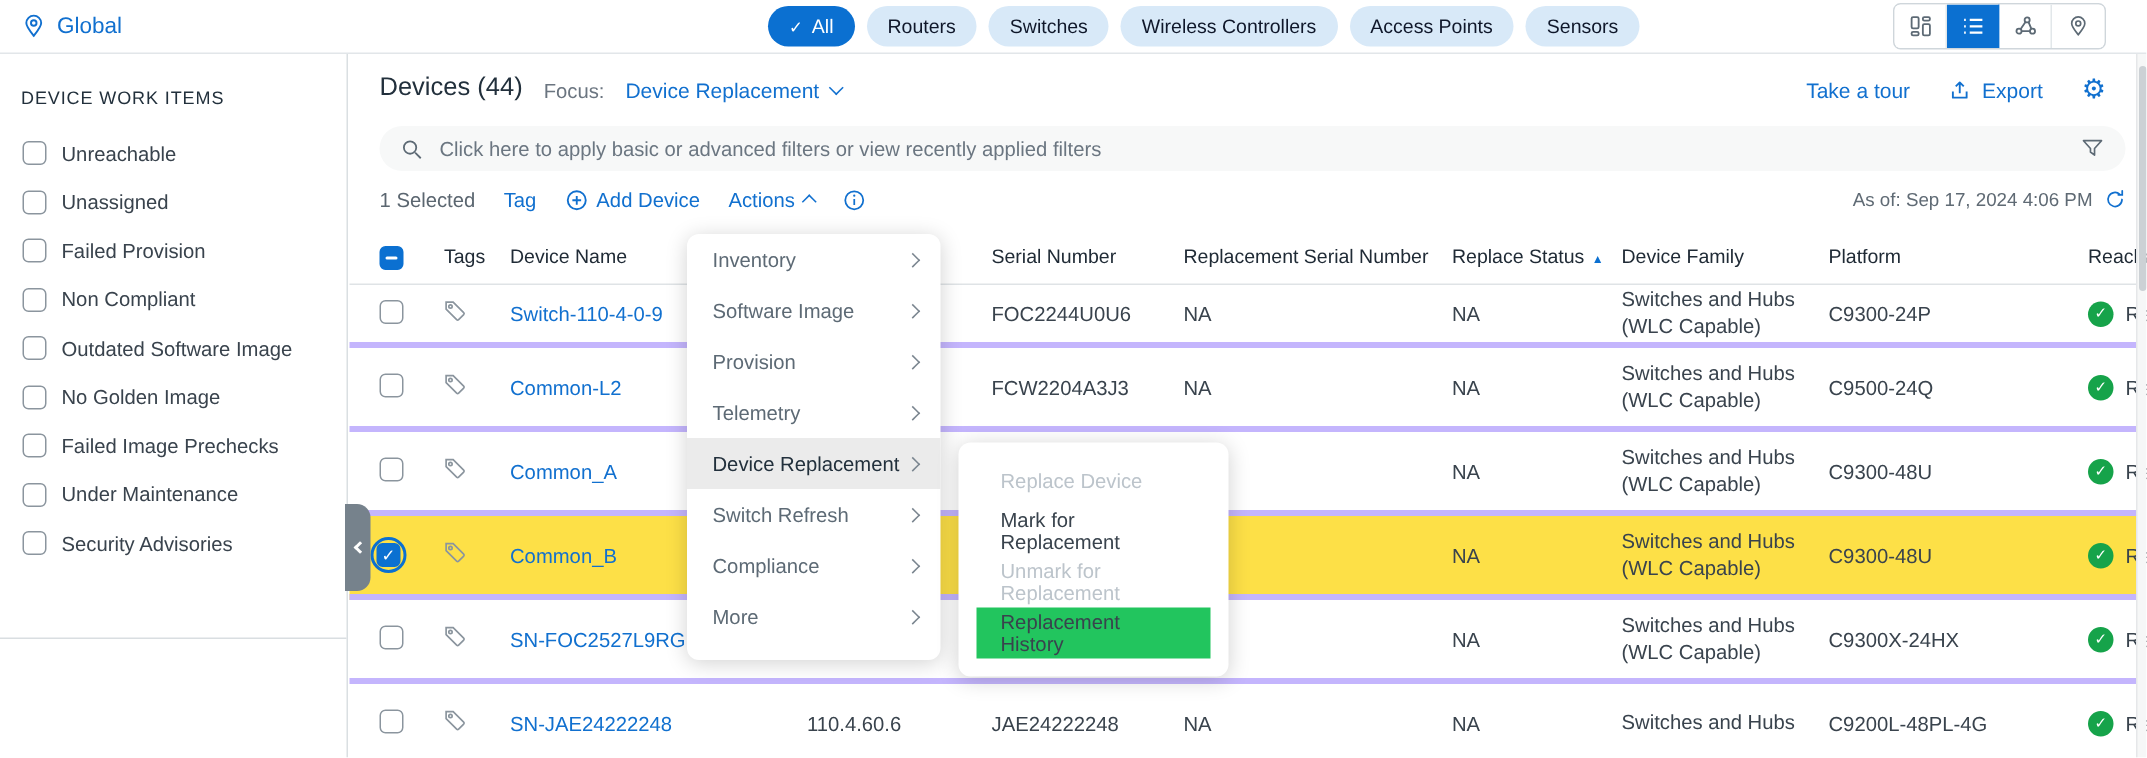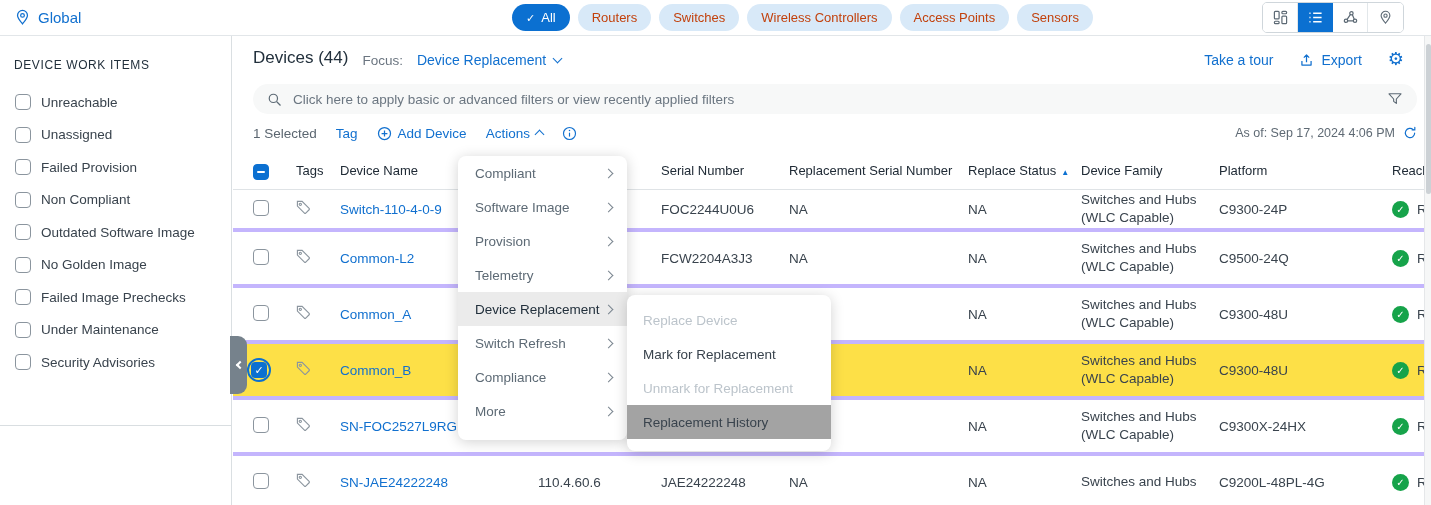--- a/index.html
+++ b/index.html
@@ -4,21 +4,21 @@
 <style>
   *{margin:0;padding:0;box-sizing:border-box}
   html,body{width:1431px;height:505px}
   body{position:relative;overflow:hidden;background:#fff;color:#22303c;
        font-family:"Liberation Sans","DejaVu Sans",sans-serif;font-size:13px}
 
   
   .topbar{position:absolute;left:0;top:0;right:0;height:36px;background:#fff;border-bottom:1px solid #e2e6e9;z-index:20}
   .global{position:absolute;left:14px;top:0;height:35px;display:flex;align-items:center;gap:7px;color:#1170cf;font-size:15px;cursor:pointer}
   .pills{position:absolute;left:512px;top:4px;display:flex;gap:8px}
-  .pill{height:27px;border:none;border-radius:14px;padding:0 14px;background:#d8e9f8;color:#c2410c;font-size:13px;font-family:inherit;display:flex;align-items:center;gap:6px;cursor:pointer;white-space:nowrap}
+  .pill{height:27px;border:none;border-radius:14px;padding:0 14px;background:#d8e9f8;color:#0f172a;font-size:13px;font-family:inherit;display:flex;align-items:center;gap:6px;cursor:pointer;white-space:nowrap}
   .pill.active{background:#0b70d1;color:#fff}
   .pcheck::after{content:"✓";font-size:11px}
   .segctrl{position:absolute;right:27px;top:2px;height:31px;display:flex;border:1px solid #cfd6db;border-radius:5px;overflow:hidden;background:#fff}
   .segbtn{width:35px;display:flex;align-items:center;justify-content:center;border-right:1px solid #e2e7ea;background:#fff;cursor:pointer}
   .segbtn:last-child{border-right:none}
   .segbtn.active{background:#0b70d1;border-color:#0b70d1}
 
   
   .sidebar{position:absolute;left:0;top:36px;bottom:0;width:232px;background:#fff;border-right:1px solid #dadfe2}
   .sb-title{margin:22px 0 0 14px;font-size:12px;font-weight:normal;letter-spacing:.6px;color:#22303c}
@@ -69,24 +69,24 @@
   .c-reach{overflow:visible;display:flex;align-items:center;gap:8px}
   .gdot{width:17px;height:17px;border-radius:50%;background:#16a34a;color:#fff;display:inline-flex;align-items:center;justify-content:center;flex:none}
   .gdot::after{content:"✓";font-size:10px}
   .sort{color:#0b70d1;font-size:8px;margin-left:5px}
   .sort::after{content:"▲"}
 
   
   .menu{position:absolute;left:225px;top:120px;width:169px;background:#fff;border-radius:8px;box-shadow:0 2px 14px rgba(0,0,0,.18);padding:0 0 12px;z-index:30}
   .mi{height:34px;display:flex;align-items:center;justify-content:space-between;padding:0 15px 0 17px;font-size:13.5px;color:#5d6a75;cursor:pointer}
   .mi.hl{background:#ebebeb;color:#22303c}
-  .submenu{position:absolute;left:394px;top:259px;width:204px;background:#fff;border-radius:8px;box-shadow:0 2px 14px rgba(0,0,0,.18);padding:8px 0 12px;z-index:31}
+  .submenu{position:absolute;left:406px;top:259px;width:180px;background:#fff;border-radius:8px;box-shadow:0 2px 14px rgba(0,0,0,.18);padding:8px 12px 12px;z-index:31}
   .smi{height:34px;display:flex;align-items:center;padding:0 16px;font-size:13.5px;color:#39434d;cursor:pointer}
   .smi.disabled{color:#bcc4cb;cursor:default}
-  .smi.hl{background:#a3a3a3}
+  .smi.hl{background:#22c55e}
 
   
   .chev{width:7px;height:7px;border-right:1.5px solid currentColor;border-bottom:1.5px solid currentColor;display:inline-block;flex:none}
   .chev.r{transform:rotate(-45deg)}
   .chev.d{transform:rotate(45deg);margin-top:-3px}
   .chev.u{transform:rotate(-135deg);margin-top:3px}
   .chev.l{transform:rotate(135deg)}
   .mchev{color:#7a858f}
   .hchev{width:6px;height:6px;border-width:2px;color:#fff;margin-left:3px}
   .scrollbar{position:absolute;right:0;top:36px;bottom:0;width:7px;background:#f6f7f7;border-left:1px solid #e5e7e9;z-index:40}
@@ -394,21 +394,21 @@
       <div class="td">C9200L-48PL-4G</div>
       <div class="td c-reach">
           <span class="gdot"></span>
           <span>Reachable</span>
         </div>
     </div>
   </div>
 
   <div class="menu">
     <div class="mi">
-        <span>Compliant</span>
+        <span>Inventory</span>
         <span class="chev r mchev"></span>
       </div>
     <div class="mi">
         <span>Software Image</span>
         <span class="chev r mchev"></span>
       </div>
     <div class="mi">
         <span>Provision</span>
         <span class="chev r mchev"></span>
       </div>

